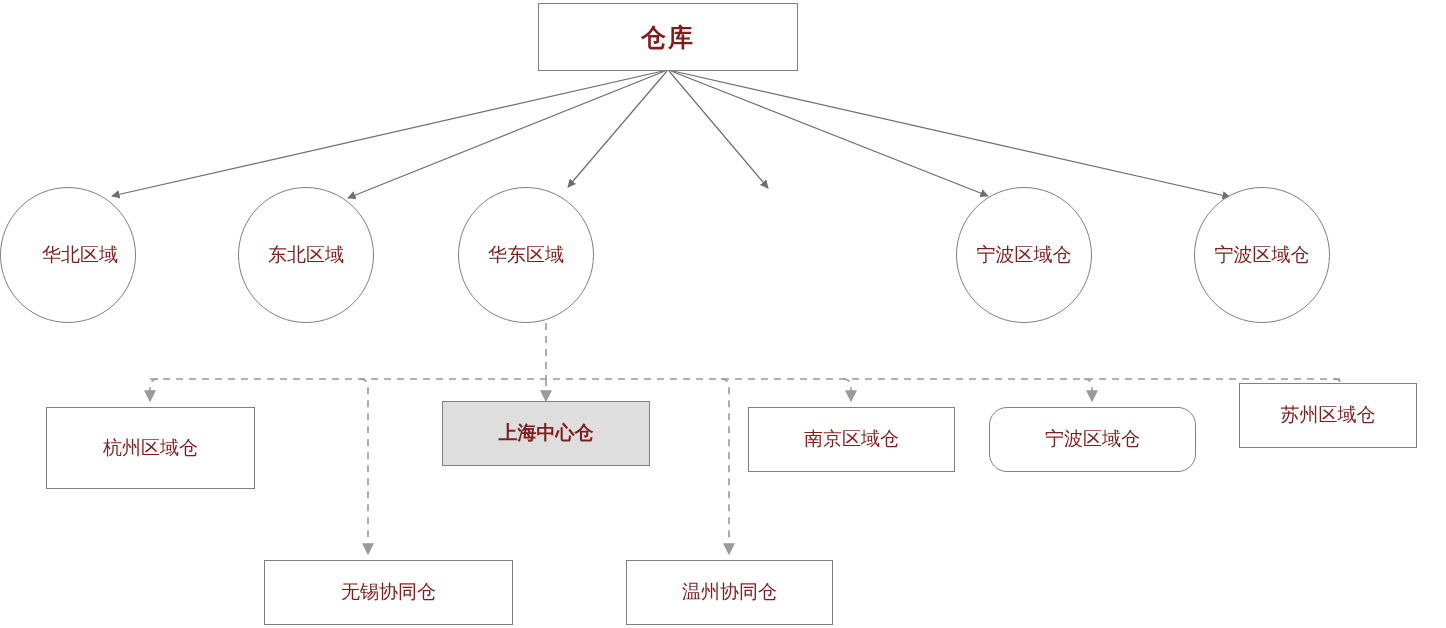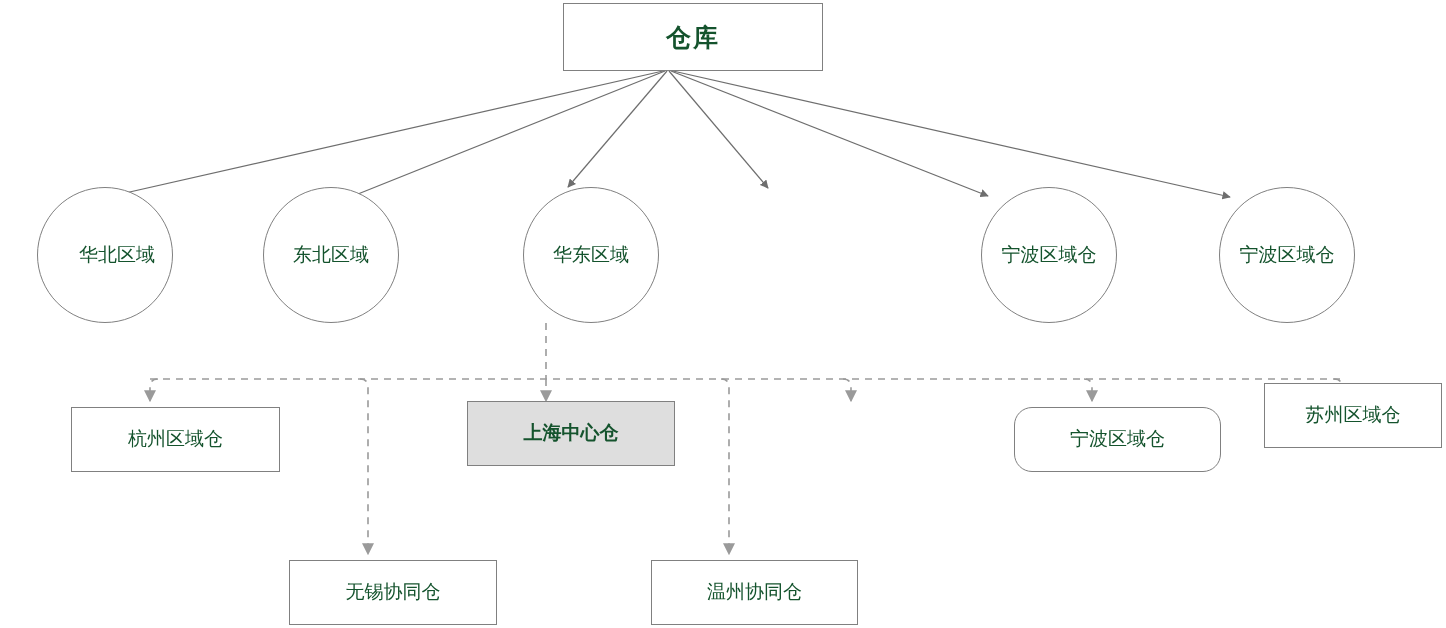--- a/index.html
+++ b/index.html
@@ -26,24 +26,23 @@
     height: 628px;
     pointer-events: none;
   }
   .node {
     position: absolute;
     box-sizing: border-box;
     display: flex;
     align-items: center;
     justify-content: center;
     text-align: center;
-    color: #14532d;
+    color: #7f1d1d;
     background: #ffffff;
     border: 1px solid #808080;
-    margin-left: 25px;
   }
   .node-rect {
     border-radius: 0;
   }
   .node-circle {
     border-radius: 50%;
   }
   .node-root {
     font-size: 25px;
     font-weight: bold;
@@ -111,49 +110,52 @@
       <path d="M 360 379 Q 368 379 368 387 L 368 554" marker-end="url(#arrow-dashed)"></path>
 
       <path d="M 721 379 Q 729 379 729 387 L 729 554" marker-end="url(#arrow-dashed)"></path>
     </g>
   </svg>
 
   <div class="node node-rect node-root" style="left:538px; top:3px; width:260px; height:68px;">
     <span class="node-label">仓库</span>
   </div>
 
-  <div class="node node-circle node-region" style="left:12px; top:187px; width:136px; height:136px;padding-left:24px;">
+  <div class="node node-circle node-region" style="left:0px; top:187px; width:136px; height:136px;padding-left:24px;">
     <span class="node-label">华北区域</span>
   </div>
   <div class="node node-circle node-region" style="left:238px; top:187px; width:136px; height:136px;">
     <span class="node-label">东北区域</span>
   </div>
-  <div class="node node-circle node-region" style="left:498px; top:187px; width:136px; height:136px;align-items:center;">
+  <div class="node node-circle node-region" style="left:458px; top:187px; width:136px; height:136px;align-items:center;">
     <span class="node-label">华东区域</span>
   </div>
   <div class="node node-circle node-region" style="left:956px; top:187px; width:136px; height:136px;">
     <span class="node-label">宁波区域仓</span>
   </div>
   <div class="node node-circle node-region" style="left:1194px; top:187px; width:136px; height:136px;">
     <span class="node-label">宁波区域仓</span>
   </div>
 
-  <div class="node node-rect node-warehouse" style="left:46px; top:407px; width:209px; height:65px;">
+  <div class="node node-rect node-warehouse" style="left:46px; top:407px; width:209px; height:82px;">
     <span class="node-label">杭州区域仓</span>
   </div>
   <div class="node node-rect node-warehouse node-highlight" style="left:442px; top:401px; width:208px; height:65px;">
     <span class="node-label">上海中心仓</span>
+  </div>
+  <div class="node node-rect node-warehouse" style="left:748px; top:407px; width:207px; height:65px;">
+    <span class="node-label">南京区域仓</span>
   </div>
   <div class="node node-rect node-warehouse" style="left:989px; top:407px; width:207px; height:65px;border-radius:18px;">
     <span class="node-label">宁波区域仓</span>
   </div>
   <div class="node node-rect node-warehouse" style="left:1239px; top:383px; width:178px; height:65px;font-family:Liberation Serif, serif;">
     <span class="node-label">苏州区域仓</span>
   </div>
 
-  <div class="node node-rect node-warehouse" style="left:264px; top:560px; width:208px; height:65px;">
+  <div class="node node-rect node-warehouse" style="left:264px; top:560px; width:249px; height:65px;">
     <span class="node-label">无锡协同仓</span>
   </div>
   <div class="node node-rect node-warehouse" style="left:626px; top:560px; width:207px; height:65px;">
     <span class="node-label">温州协同仓</span>
   </div>
 
 </div>
 
 </body></html>

